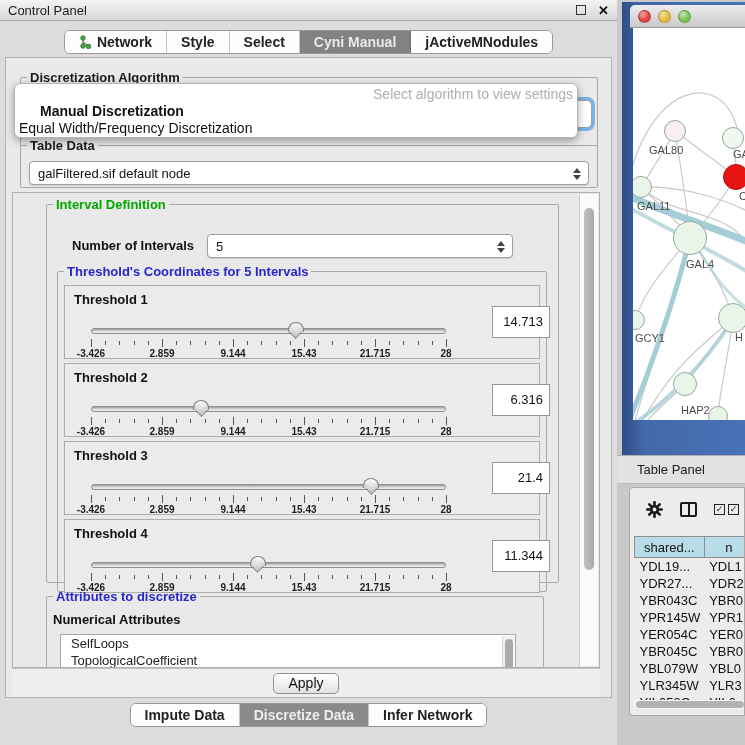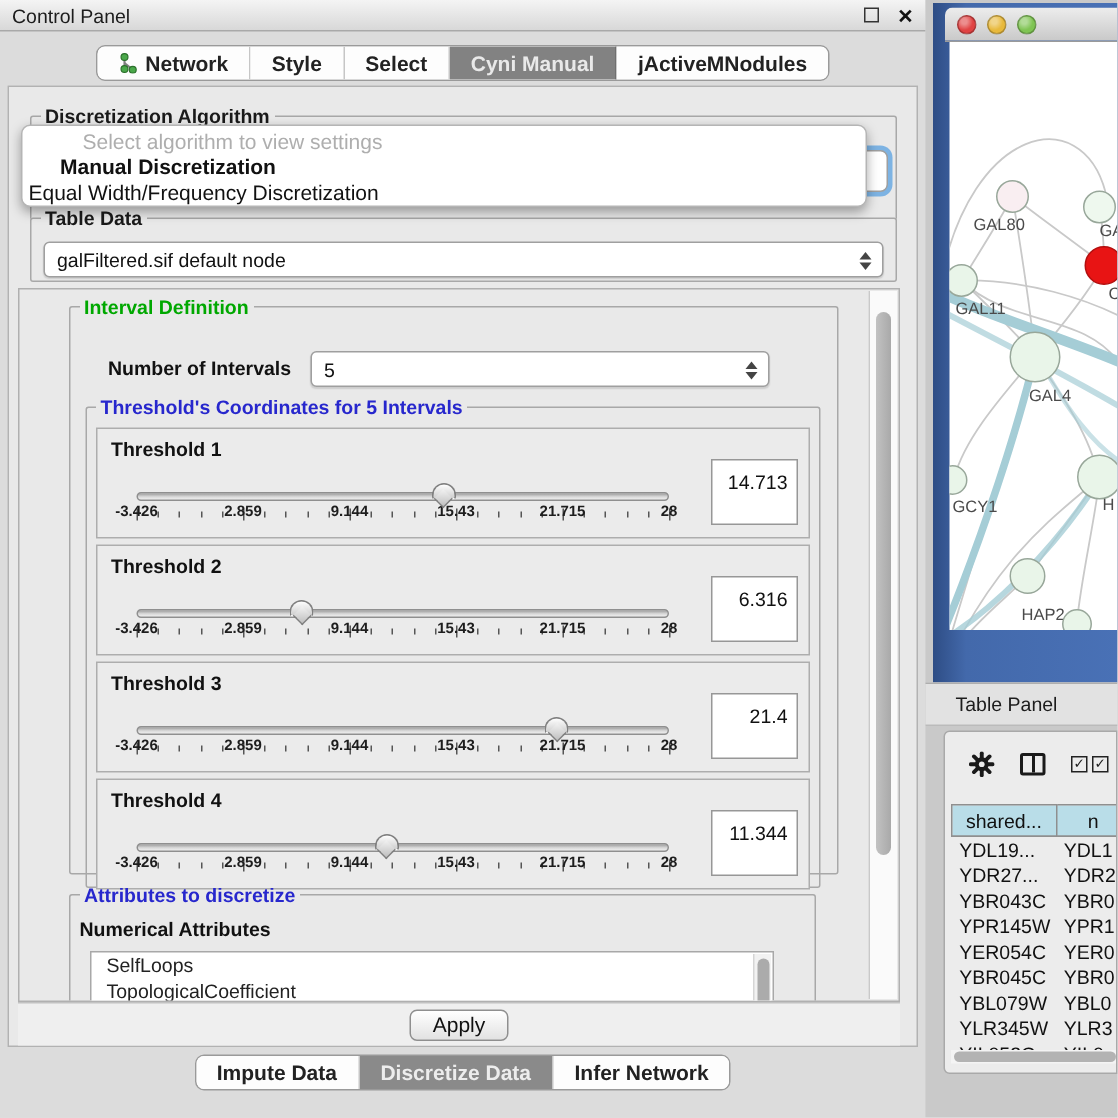--- a/index.html
+++ b/index.html
@@ -41,21 +41,21 @@
 
   
   #algo-combo { left:30px; top:100px; width:562px; height:28px; border-radius:5px;
     border:1px solid #9f9f9f; background:#fff; box-shadow:0 0 0 3px #7db3e3; z-index:3; }
 
   
   #algo-popup { left:14px; top:83px; width:564px; height:55px; background:#fff;
     border:1px solid #b5b5b5; border-radius:6px; z-index:6; box-shadow:0 3px 8px rgba(0,0,0,.35);
     display:flex; flex-direction:column; justify-content:space-between; padding:2px 0; }
   .popup-item { font-size:14px; padding:0 4px; line-height:17px; color:#111; }
-  .popup-item.hint { color:#aeaeae; text-align:left;margin-left:36px; }
+  .popup-item.hint { color:#aeaeae; text-align:right; }
   .popup-item.boldsel { font-weight:bold;margin-left:21px; }
 
   
   #scroll-pane { left:12px; top:192px; width:588px; height:476px; border:1px solid #b0b0b0; background:#e9e9e9; overflow:hidden; }
   #v-scrollbar { right:1px; top:1px; width:19px; height:472px; background:#fafafa; border-left:1px solid #c9c9c9; }
   #v-scrollbar .thumb-v { position:absolute; left:4px; top:14px; width:10px; height:362px; background:linear-gradient(90deg,#c2c2c2,#a9a9a9); border-radius:6px; }
 
   .bold-label { font-size:13px; font-weight:bold; color:#111; position:absolute; white-space:nowrap; }
 
   
@@ -64,23 +64,23 @@
   .jslider { position:absolute; left:26px; top:38px; width:355px; height:34px; }
   .track { position:absolute; left:0; top:4px; width:100%; height:6px; border-radius:3px;
     background:linear-gradient(#9e9e9e,#d9d9d9 55%,#efefef); border:1px solid #8f8f8f; }
   .thumb { position:absolute; top:-2px; width:16px; height:11px; border:1px solid #7f7f7f;
     border-bottom-color:transparent; border-radius:8px 8px 2px 2px; background:linear-gradient(#fefefe,#cfcfcf); z-index:2; }
   .thumb::after { content:""; position:absolute; left:2.6px; top:5.2px; width:8px; height:8px;
     background:linear-gradient(135deg,#f2f2f2,#bfbfbf); border:1px solid #7f7f7f; border-top:none; border-left:none; transform:rotate(45deg); }
   .ticks { position:absolute; left:0; top:15px; width:100%; height:8px; }
   .tick { position:absolute; top:2px; width:1px; height:4px; background:#555; }
   .tick.major { top:0; height:8px; }
-  .tick-labels { position:absolute; left:0; top:12px; width:100%; height:12px;text-align:center; }
+  .tick-labels { position:absolute; left:0; top:24px; width:100%; height:12px;text-align:center; }
   .tick-labels span { position:absolute; transform:translateX(-50%); font-size:10px; font-weight:bold; color:#1d1d1d; white-space:nowrap; }
-  .value-box { position:absolute; left:409px; top:20px; width:58px; height:44px; background:#fff;
+  .value-box { position:absolute; left:427px; top:20px; width:58px; height:32px; background:#fff;
     border:1px solid #979797; font-size:13px; color:#111; text-align:right; line-height:30px; padding-right:6px; }
 
   
   #attr-list { position:absolute; left:13px; top:30px; width:456px; height:46px; background:#fff; border:1px solid #a8a8a8; overflow:hidden; }
   .attr-item { font-size:13px; color:#222; padding:1px 0 1px 10px; line-height:15px; }
   #attr-sb { position:absolute; right:1px; top:1px; width:12px; height:44px; background:#f2f2f2; border-left:1px solid #d5d5d5; }
   #attr-sb .thumb-v { position:absolute; left:2px; top:3px; width:8px; height:34px; background:#ababab; border-radius:5px; }
 
   
   #left-footer { left:12px; top:668px; width:588px; height:29px; background:#efefef; border-top:1px solid #c2c2c2; display:flex; justify-content:center; align-items:center; }

